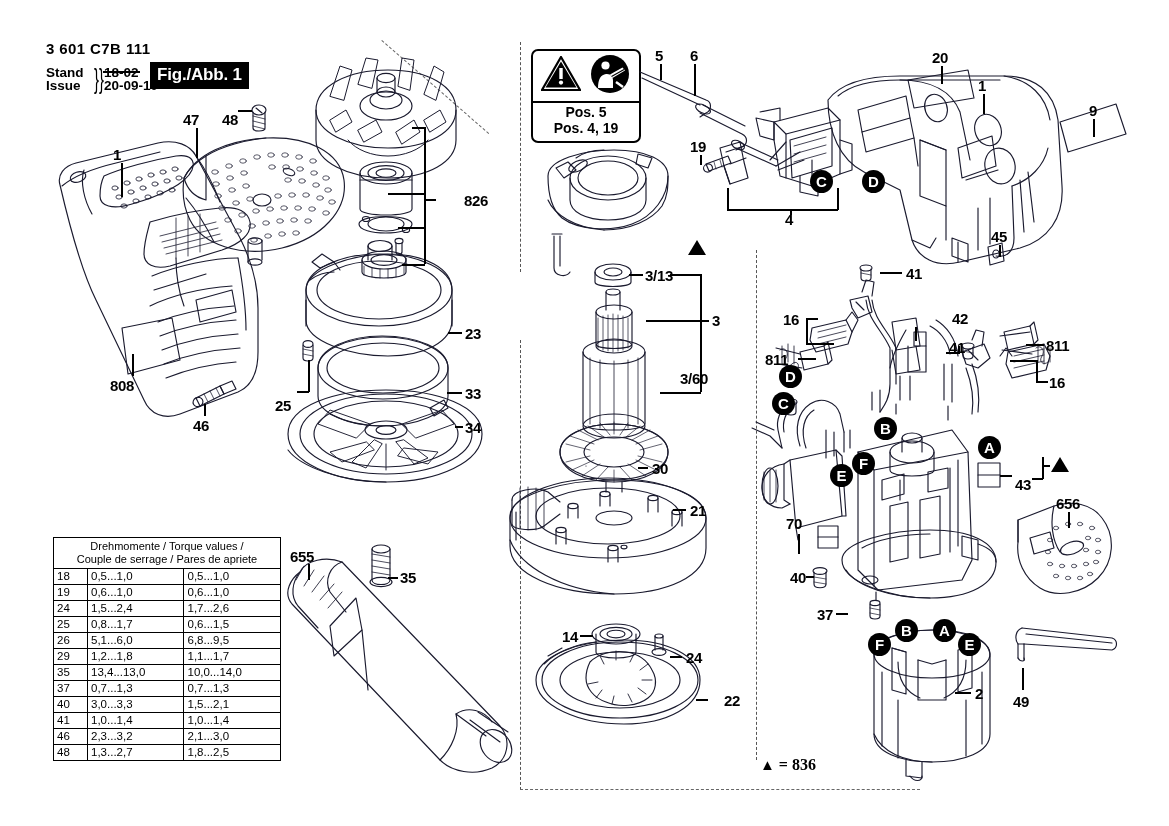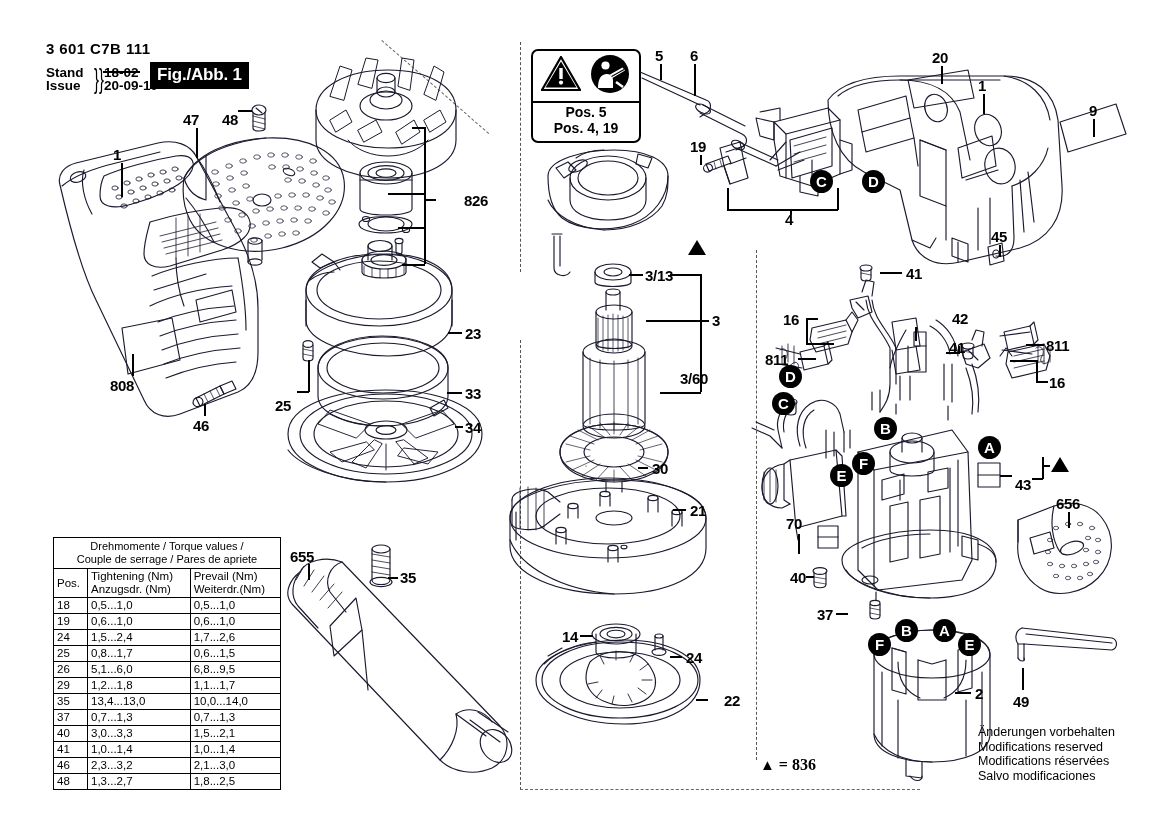--- a/index.html
+++ b/index.html
@@ -957,31 +957,20 @@
     </div>
 
   <table id="torque">
     <thead>
       <tr>
         <th colspan="3" class="title">
           <span>Drehmomente / Torque values /</span><br>
           <span>Couple de serrage / Pares de apriete</span>
         </th>
       </tr>
-      <tr>
-        <th class="pos hd">Pos.</th>
-        <th class="hd">
-          <span>Tightening (Nm)</span><br>
-          <span>Anzugsdr. (Nm)</span>
-        </th>
-        <th class="hd">
-          <span>Prevail (Nm)</span><br>
-          <span>Weiterdr.(Nm)</span>
-        </th>
-      </tr>
     </thead>
     <tbody id="torque-body">
         <tr>
           <td class="pos">18</td>
           <td>0,5...1,0</td>
           <td>0,5...1,0</td>
         </tr>
         <tr>
           <td class="pos">19</td>
           <td>0,6...1,0</td>
@@ -1038,20 +1027,14 @@
           <td>1,8...2,5</td>
         </tr>
       </tbody>
   </table>
 
   <div id="eqmark">
     <span class="tri">▲</span>
     <span>= 836</span>
   </div>
 
-  <div id="footnote">
-    <div>Änderungen vorbehalten</div>
-    <div>Modifications reserved</div>
-    <div>Modifications réservées</div>
-    <div>Salvo modificaciones</div>
-  </div>
 
 </div>
 
 </body></html>

